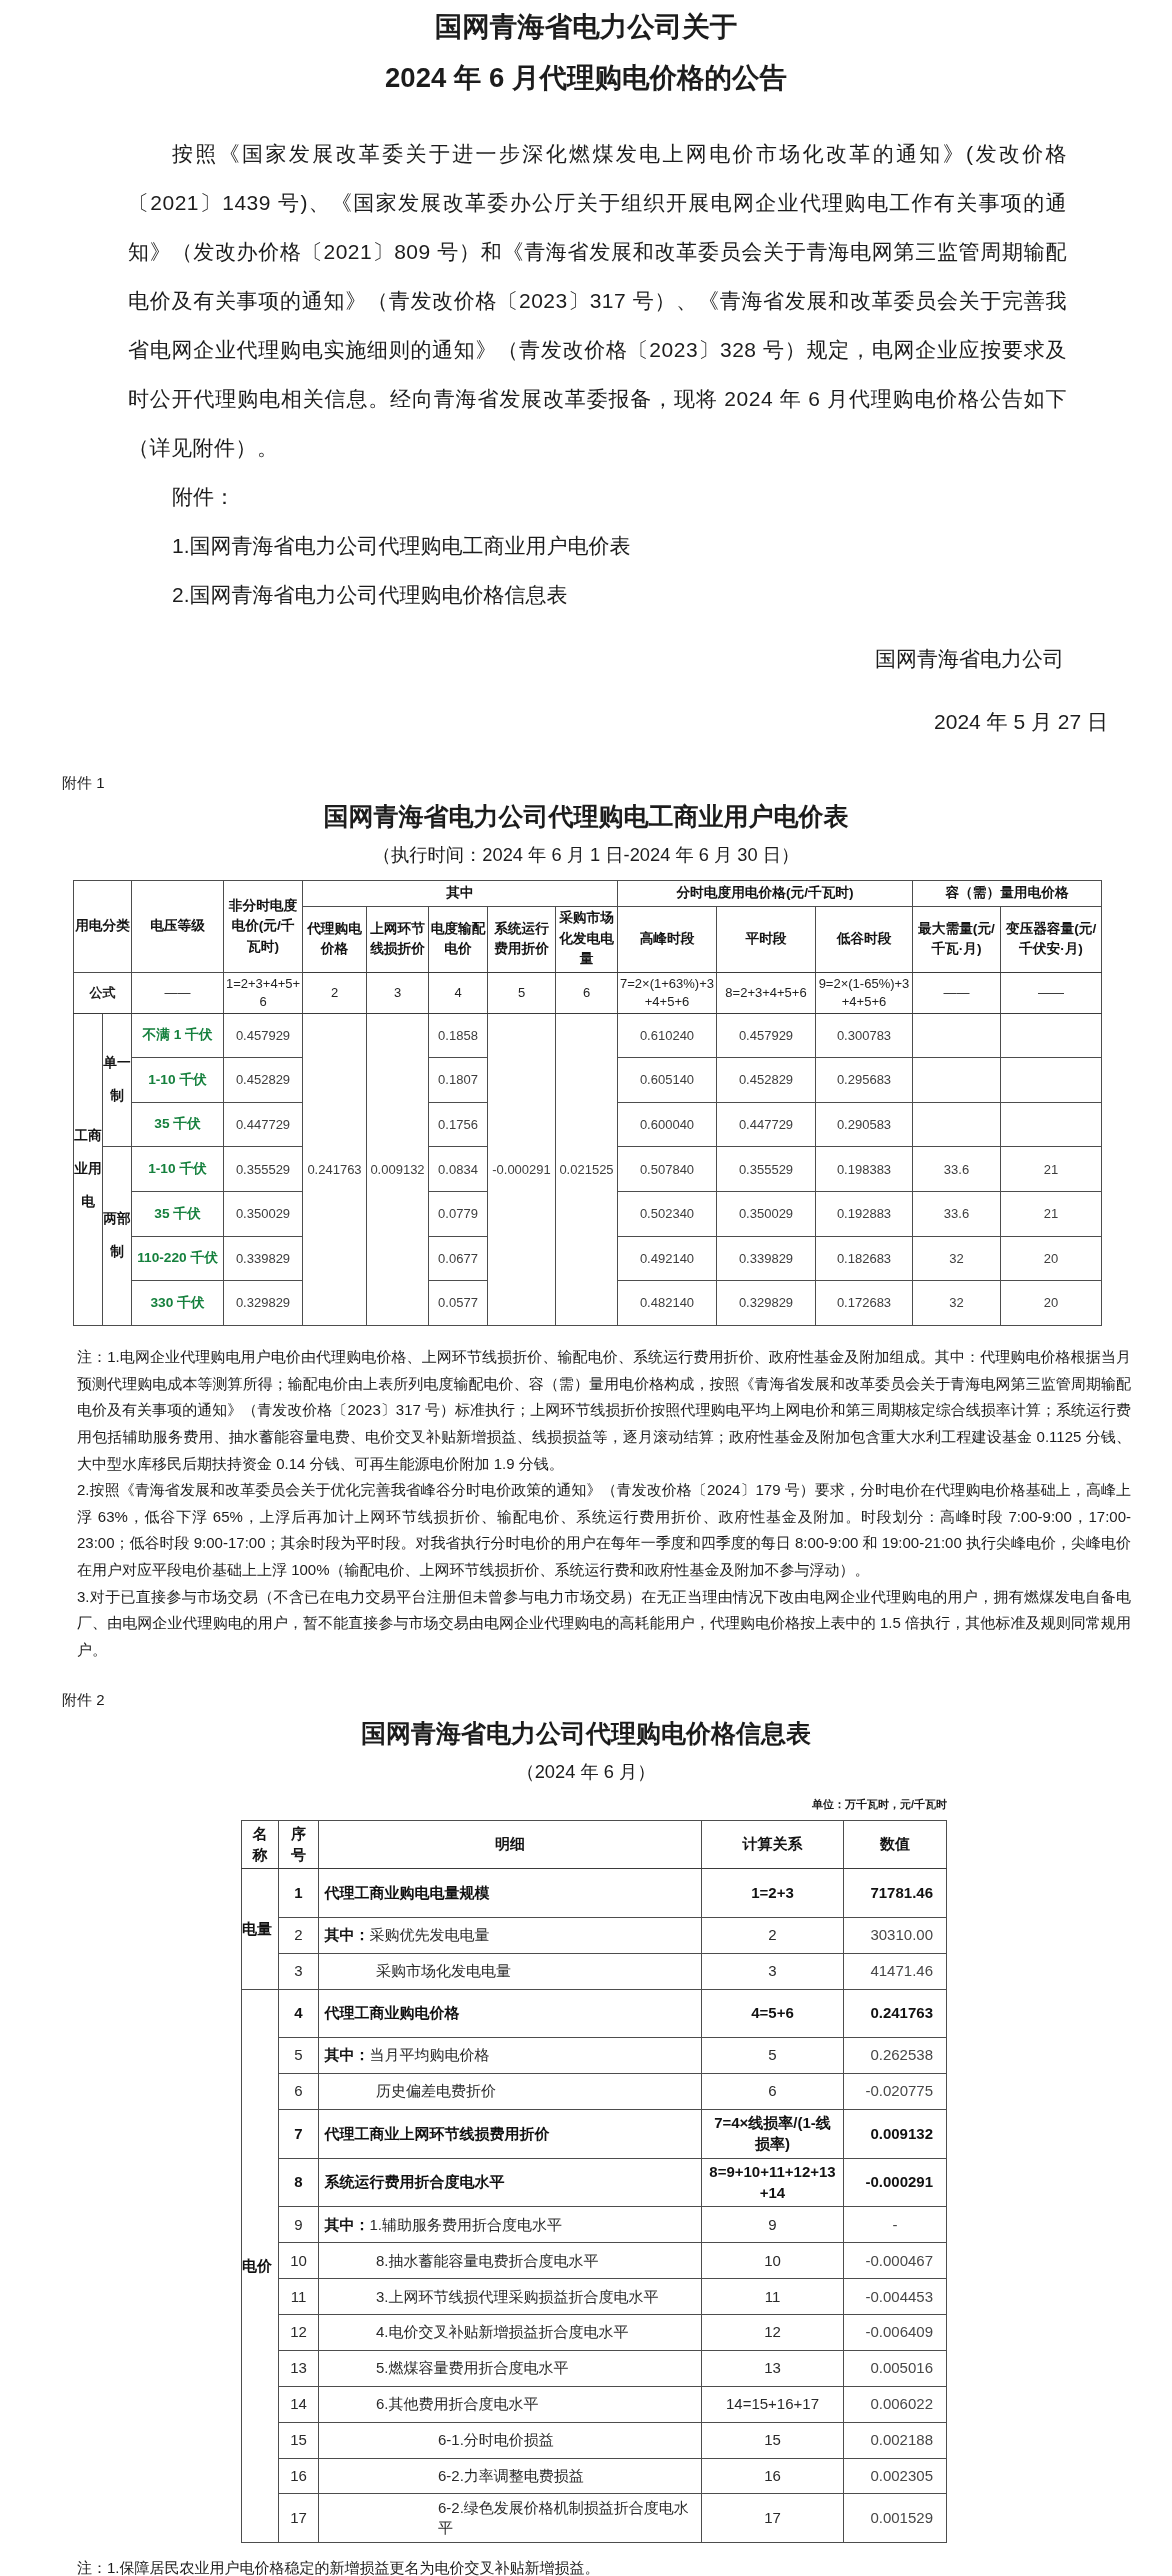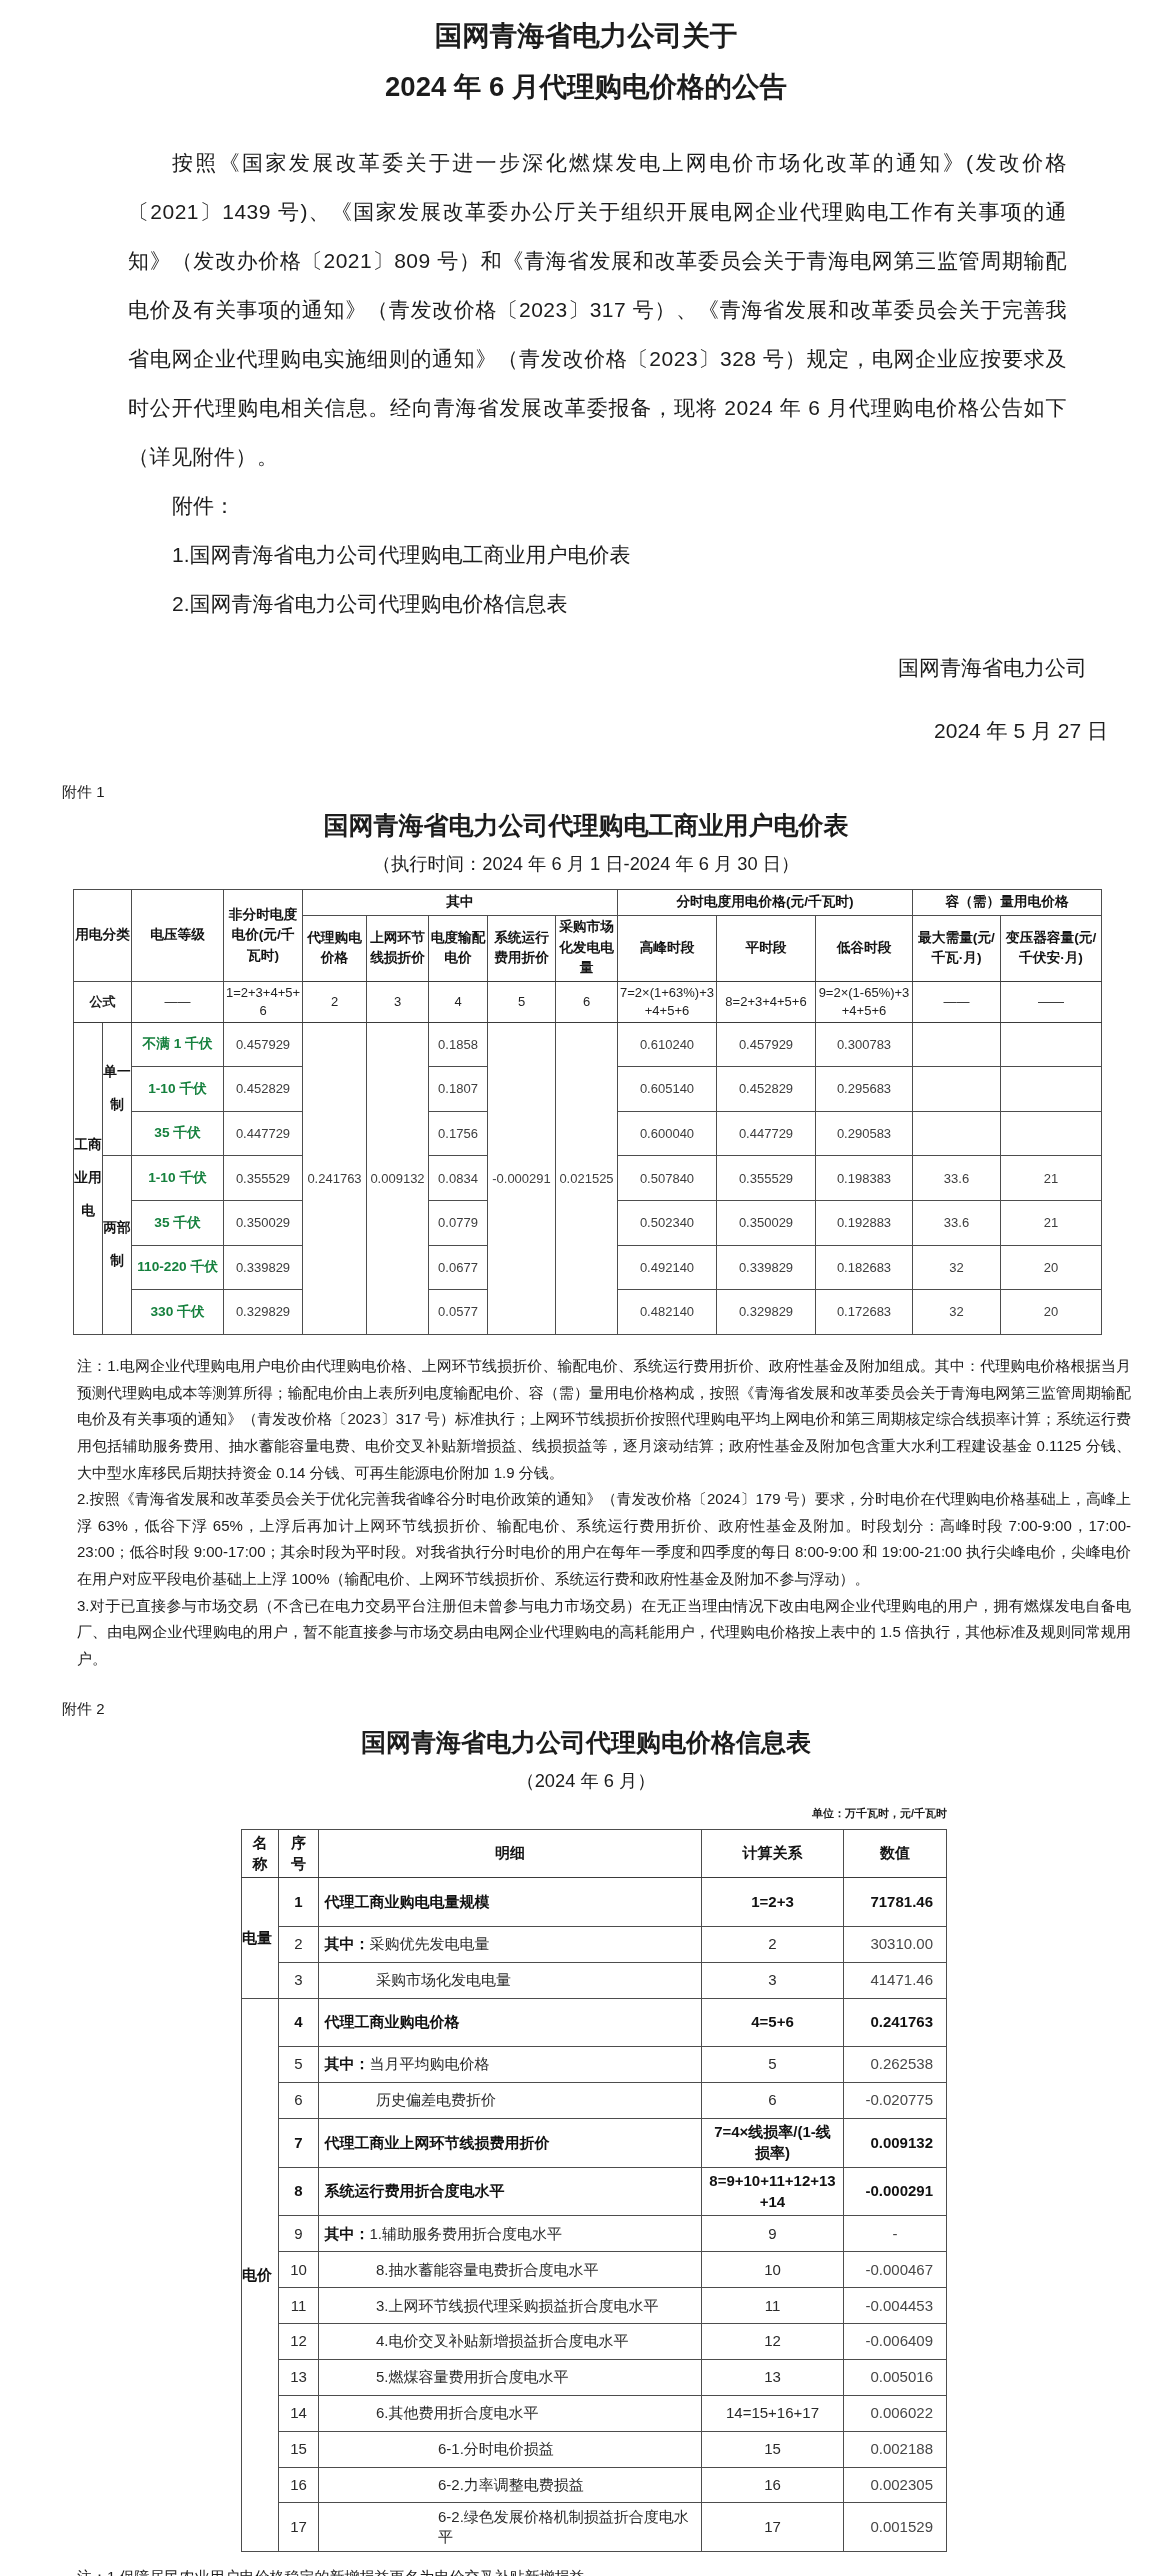--- a/index.html
+++ b/index.html
@@ -6,29 +6,29 @@
   .page{
     position:relative;
     width:1172px;height:2576px;
     margin:0 auto;
     background:#ffffff;
     color:#1c1c1c;
     font-family:"Liberation Sans","DejaVu Sans",sans-serif;
     overflow:hidden;
   }
   
-  .doc-title{ text-align:center; font-weight:bold; font-size:27.5px; line-height:51px; padding-top:10px;}
+  .doc-title{ text-align:center; font-weight:bold; font-size:27.5px; line-height:51px; padding-top:1px;}
   .body-para{
     margin:26px 105px 0 128px;
     font-size:21px; line-height:49px;
     text-align:justify; text-indent:44px;
     letter-spacing:0.5px;
   }
   .attach-block{ margin:0 105px 0 172px; font-size:21px; line-height:49px;}
-  .sign-block{ margin-top:14.7px; text-align:right; font-size:21px; line-height:49px; padding-right:85px;}
+  .sign-block{ margin-top:14.7px; text-align:right; font-size:21px; line-height:49px; padding-right:108px;}
   .sign-date{ padding-right:64px;}
   
   .annex-label{ margin:27.5px 0 0 62px; font-size:15px;}
   .tbl-title{ text-align:center; font-weight:bold; font-size:25px; margin-top:7.3px;}
   .tbl-sub{ text-align:center; font-size:18.3px; margin-top:9.2px;}
   
   table{ border-collapse:collapse; table-layout:fixed;}
   .t1{ margin:13px 0 0 73px; width:1027px; border:1.8px solid #3a3a3a;}
   .t1 td{
     border:0.9px solid #4d4d4d;

